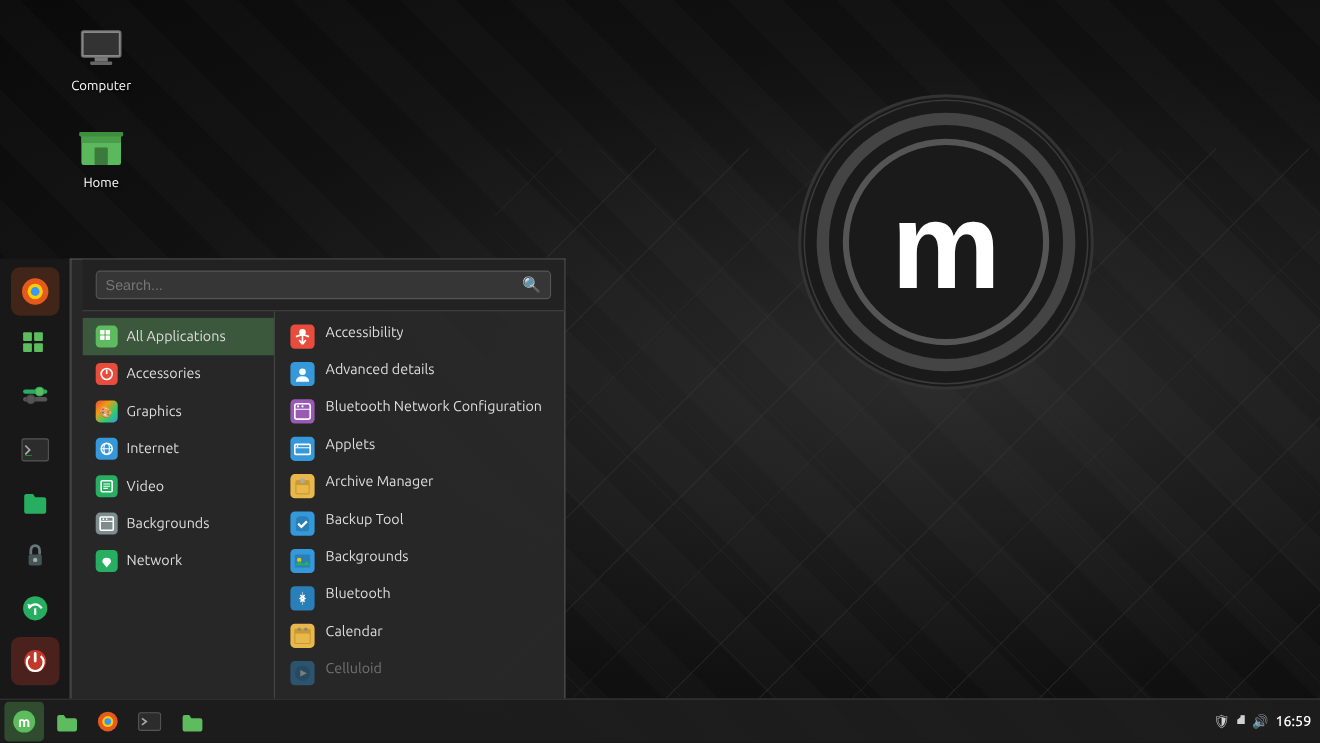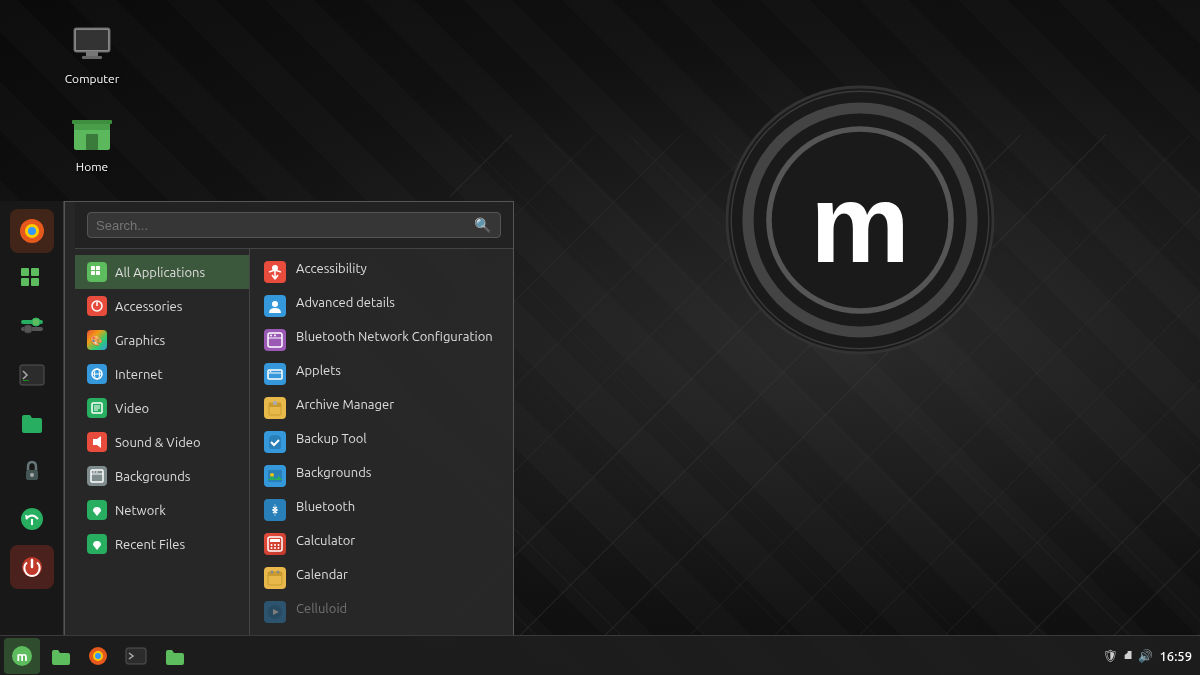--- a/index.html
+++ b/index.html
@@ -468,28 +468,20 @@
               <svg width="14" height="14" viewBox="0 0 14 14">
                   <rect x="2" y="2" width="10" height="10" rx="1" fill="none" stroke="white" stroke-width="1.5"></rect>
                   <line x1="4" y1="5" x2="10" y2="5" stroke="white" stroke-width="1"></line>
                   <line x1="4" y1="7" x2="10" y2="7" stroke="white" stroke-width="1"></line>
                   <line x1="4" y1="9" x2="8" y2="9" stroke="white" stroke-width="1"></line>
                 </svg>
             </div>
             <span>Video</span>
           </div>
 
-          <div class="cat-item">
-            <div class="cat-icon" style="background:#e74c3c;">
-              <svg width="14" height="14" viewBox="0 0 14 14">
-                  <polygon points="3,4 3,10 7,10 11,13 11,1 7,4" fill="white"></polygon>
-                </svg>
-            </div>
-            <span>Sound &amp; Video</span>
-          </div>
 
 
           <div class="cat-item">
             <div class="cat-icon" style="background:#7f8c8d;">
               <svg width="14" height="14" viewBox="0 0 14 14">
                   <rect x="1" y="1" width="12" height="12" rx="1" fill="none" stroke="white" stroke-width="1.5"></rect>
                   <line x1="1" y1="5" x2="13" y2="5" stroke="white" stroke-width="1"></line>
                   <circle cx="4" cy="3" r="0.8" fill="white"></circle>
                   <circle cx="7" cy="3" r="0.8" fill="white"></circle>
                 </svg>
@@ -499,28 +491,20 @@
 
           <div class="cat-item">
             <div class="cat-icon" style="background:#27ae60;">
               <svg width="14" height="14" viewBox="0 0 14 14">
                   <path d="M3 8 Q3 4 7 4 Q11 4 11 8 L7 13 Z" fill="white"></path>
                 </svg>
             </div>
             <span>Network</span>
           </div>
 
-          <div class="cat-item">
-            <div class="cat-icon" style="background:#27ae60;">
-              <svg width="14" height="14" viewBox="0 0 14 14">
-                  <path d="M3 8 Q3 4 7 4 Q11 4 11 8 L7 13 Z" fill="white"></path>
-                </svg>
-            </div>
-            <span>Recent Files</span>
-          </div>
         </div>
 
         <div class="apps-col">
 
           <div class="app-item">
             <div class="app-icon" style="background:#e74c3c;">
               <svg width="18" height="18" viewBox="0 0 18 18">
                   <circle cx="9" cy="5" r="3" fill="white"></circle>
                   <path d="M3 9 L9 7 L15 9 M9 7 L9 16 M9 16 L6 12 M9 16 L12 12" stroke="white" stroke-width="1.5" fill="none"></path>
                 </svg>
@@ -597,35 +581,20 @@
             <div class="app-icon" style="background:#2980b9;">
               <svg width="18" height="18" viewBox="0 0 18 18">
                   <circle cx="9" cy="9" r="8" fill="#2980b9"></circle>
                   <path d="M7 6 L11 9 L7 12 M11 6 L7 9 L11 12" stroke="white" stroke-width="1.5" fill="none"></path>
                   <line x1="9" y1="3" x2="9" y2="15" stroke="white" stroke-width="1" opacity="0.5"></line>
                 </svg>
             </div>
             <span>Bluetooth</span>
           </div>
 
-          <div class="app-item">
-            <div class="app-icon" style="background:linear-gradient(135deg, #e74c3c, #c0392b);">
-              <svg width="18" height="18" viewBox="0 0 18 18">
-                  <rect x="2" y="2" width="14" height="14" rx="2" fill="none" stroke="white" stroke-width="1.5"></rect>
-                  <rect x="4" y="4" width="10" height="3" rx="0.5" fill="white"></rect>
-                  <circle cx="5.5" cy="10" r="1" fill="white"></circle>
-                  <circle cx="9" cy="10" r="1" fill="white"></circle>
-                  <circle cx="12.5" cy="10" r="1" fill="white"></circle>
-                  <circle cx="5.5" cy="13" r="1" fill="white"></circle>
-                  <circle cx="9" cy="13" r="1" fill="white"></circle>
-                  <circle cx="12.5" cy="13" r="1" fill="white"></circle>
-                </svg>
-            </div>
-            <span>Calculator</span>
-          </div>
 
           <div class="app-item">
             <div class="app-icon" style="background:#e8b84b;">
               <svg width="18" height="18" viewBox="0 0 18 18">
                   <rect x="2" y="3" width="14" height="13" rx="1" fill="#e8b84b" stroke="#c89a30" stroke-width="1"></rect>
                   <rect x="2" y="3" width="14" height="4" fill="#c89a30"></rect>
                   <circle cx="6" cy="3" r="1.5" fill="#888"></circle>
                   <circle cx="12" cy="3" r="1.5" fill="#888"></circle>
                 </svg>
             </div>

